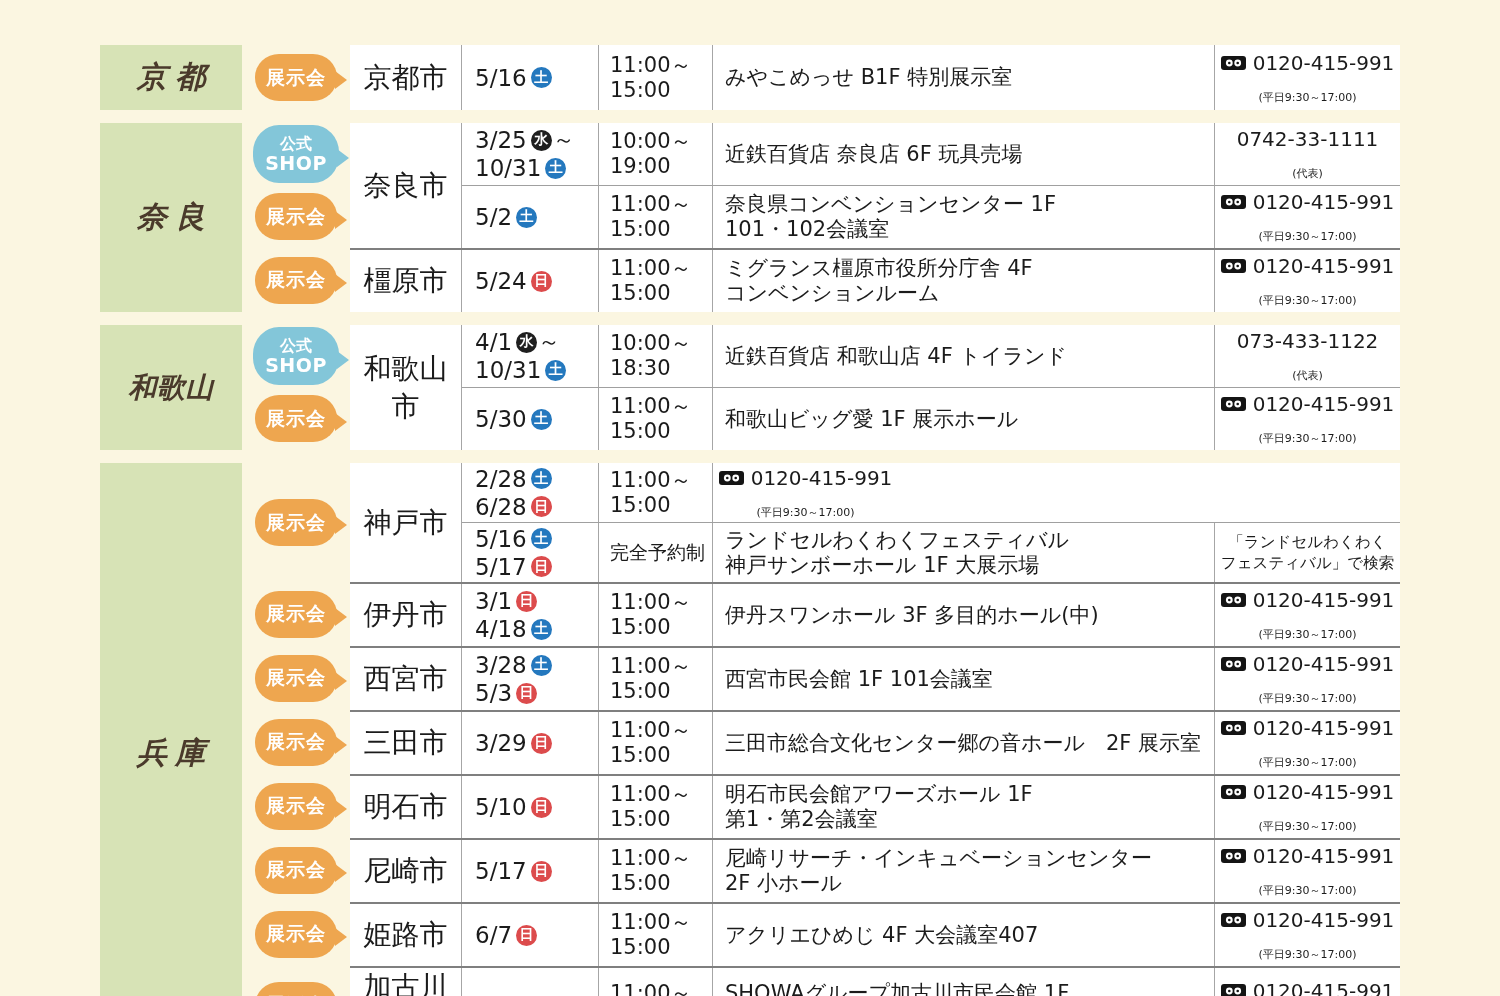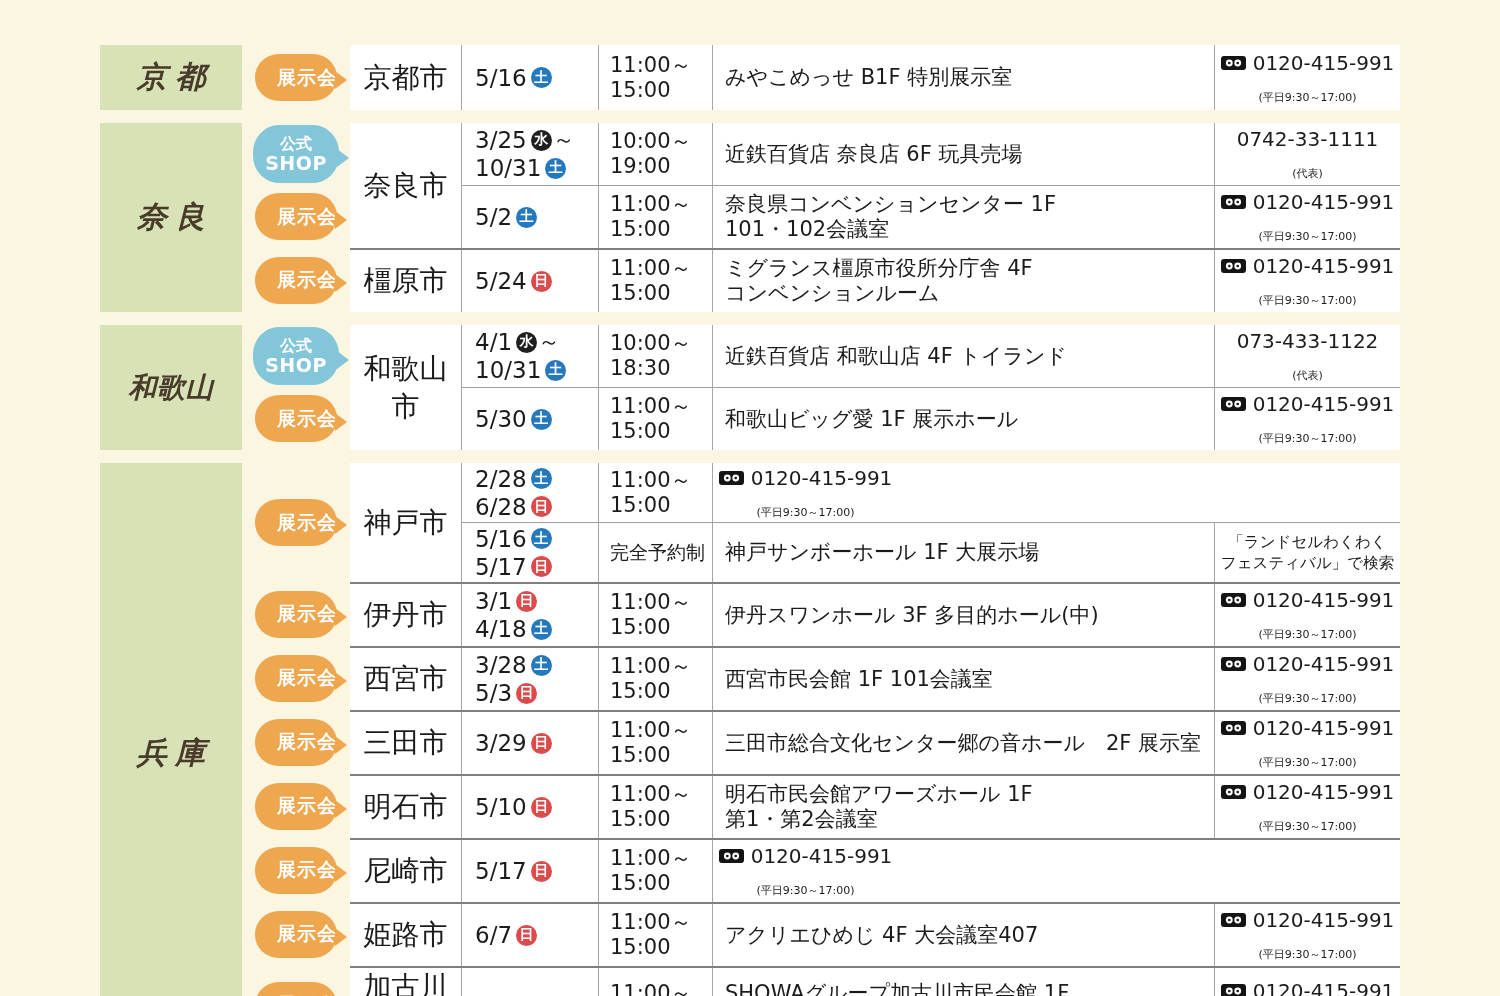--- a/index.html
+++ b/index.html
@@ -35,21 +35,21 @@
     position:relative;
     color:#fff; font-weight:bold;
     display:flex; flex-direction:column; align-items:center; justify-content:center;
     text-align:center;
   }
   .badge::after {
     content:""; position:absolute; right:-10px; top:56%;
     transform:translateY(-50%);
     border:9px solid transparent; border-right:0;
   }
-  .badge.exh { width:82px; height:47px; background:#EEA64F; border-radius:24px/23px; font-size:19px; letter-spacing:1px;align-items:flex-end; }
+  .badge.exh { width:82px; height:47px; background:#EEA64F; border-radius:24px/23px; font-size:19px; letter-spacing:1px; }
   .badge.exh::after { border-left:12px solid #EEA64F; }
   .badge.shop { width:86px; height:58px; background:#83C6D9; border-radius:26px/27px; line-height:1.08; }
   .badge.shop::after { border-left:12px solid #83C6D9; }
   .shop-l1 { font-size:16px; }
   .shop-l2 { font-size:19px; letter-spacing:0.5px; }
 
   .grp-table { flex:1; display:flex; background:#FFFFFF; }
   .grp + .grp .grp-table { border-top:2px solid #7F7F7F; }
 
   .city {
@@ -414,20 +414,21 @@
                   </div>
                 <div class="dline">
                     <span>5/17</span>
                     <span class="wmark w-sun">日</span>
                   </div>
               </div>
               <div class="cell c-time">
                 <div class="tline rsv">完全予約制</div>
               </div>
               <div class="cell c-venue">
+                <div class="vline">ランドセルわくわくフェスティバル</div>
                 <div class="vline">神戸サンボーホール 1F 大展示場</div>
               </div>
               <div class="cell c-phone">
                 <div class="psearch">
                   <div>「ランドセルわくわく</div>
                   <div>フェスティバル」で検索</div>
                 </div>
               </div>
             </div>
           </div>
@@ -638,20 +639,24 @@
               <div class="cell c-date">
                 <div class="dline">
                     <span>5/17</span>
                     <span class="wmark w-sun">日</span>
                   </div>
               </div>
               <div class="cell c-time">
                 <div class="tline">11:00～</div>
                 <div class="tline">15:00</div>
               </div>
+              <div class="cell c-venue">
+                <div class="vline">尼崎リサーチ・インキュベーションセンター</div>
+                <div class="vline">2F 小ホール</div>
+              </div>
               <div class="cell c-phone">
                 <div class="pnum">
                     <span class="fd">
                       <svg width="25" height="16" viewBox="0 0 25 16">
                         <rect x="0" y="1" width="25" height="14" rx="3" fill="#141414"></rect>
                         <circle cx="8.3" cy="8" r="3.4" fill="#fff"></circle>
                         <circle cx="16.7" cy="8" r="3.4" fill="#fff"></circle>
                         <circle cx="8.3" cy="8" r="1.3" fill="#141414"></circle>
                         <circle cx="16.7" cy="8" r="1.3" fill="#141414"></circle>
                       </svg>

